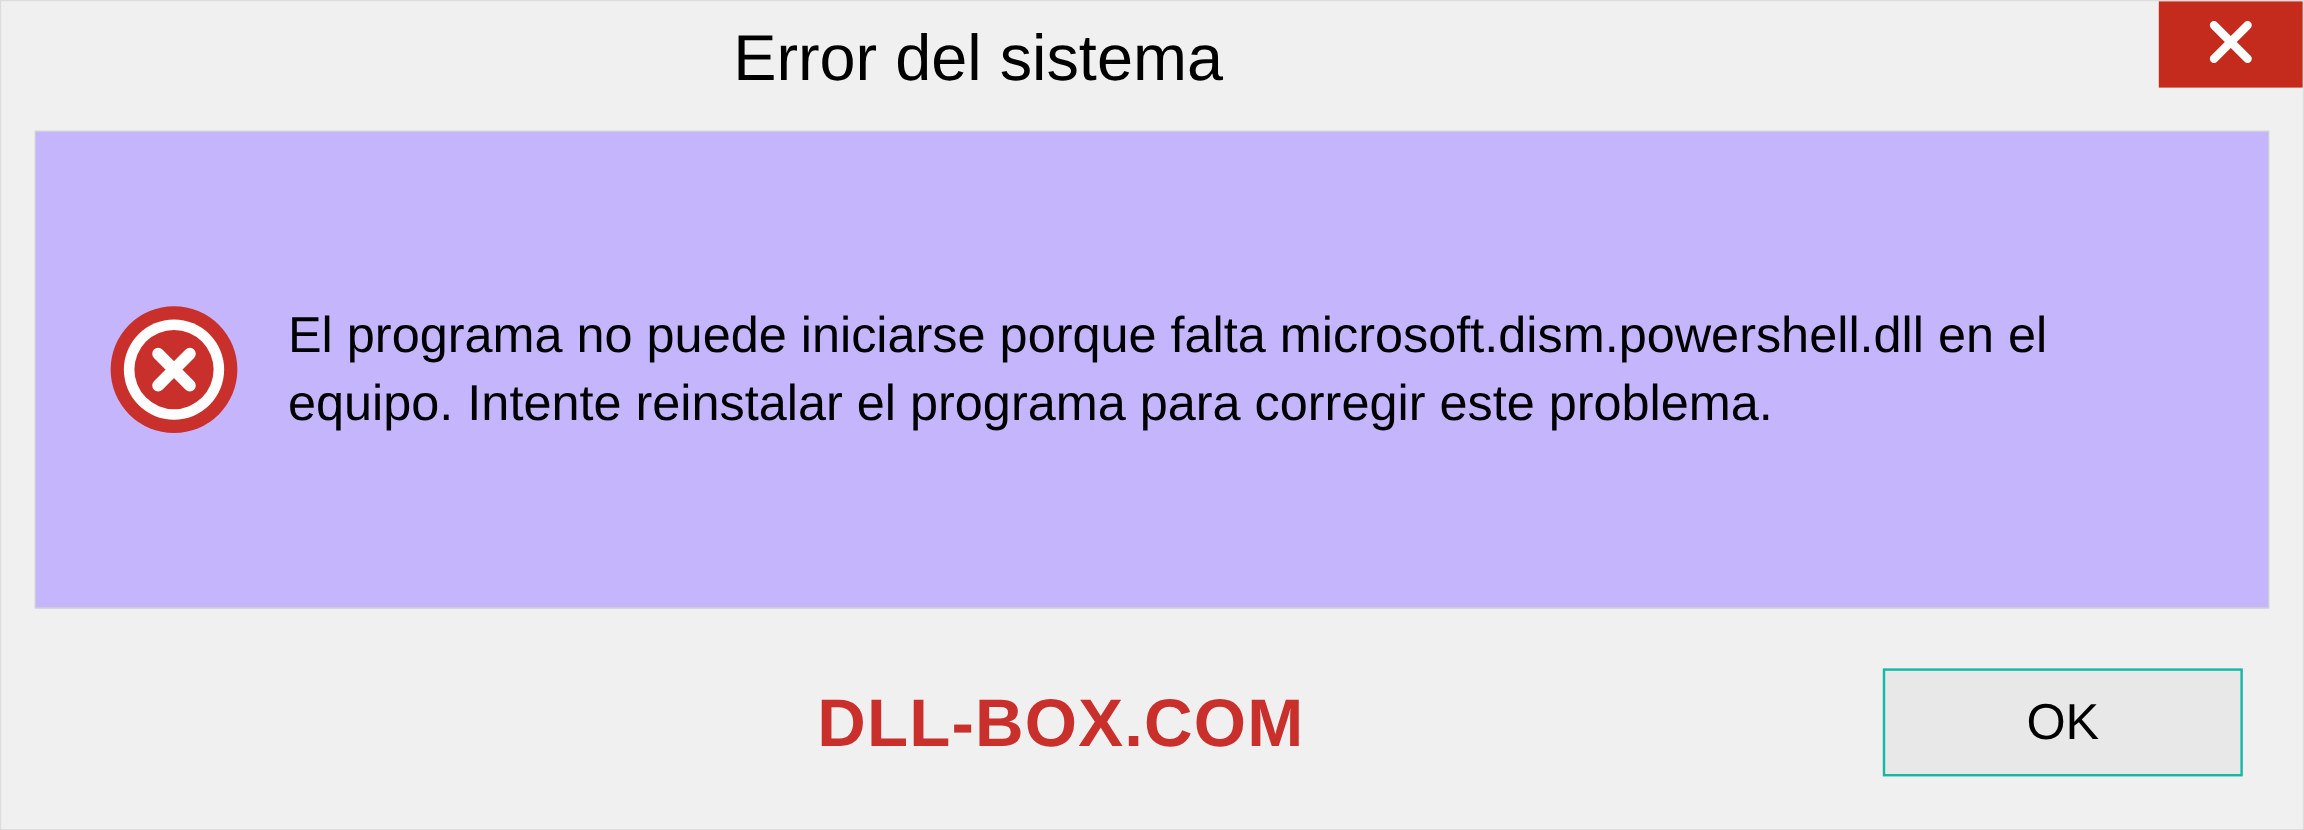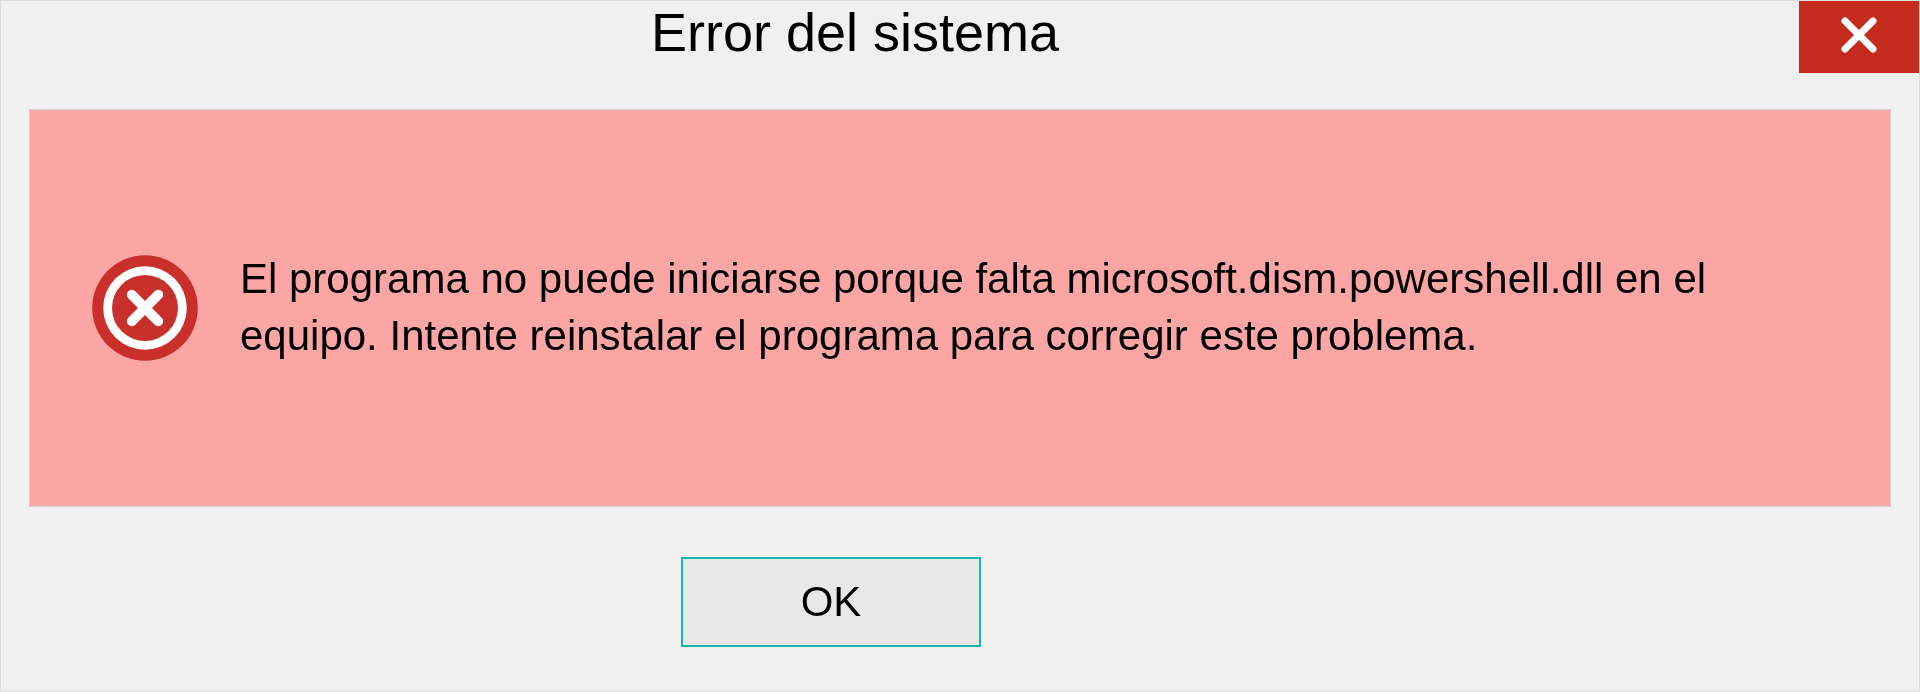--- a/index.html
+++ b/index.html
@@ -14,23 +14,22 @@
       background: #f0f0f0;
       font-family: "Segoe UI", Tahoma, sans-serif;
       position: relative;
       border: 1px solid #ddd;
     }
     
     .title-bar {
       position: relative;
       height: 96px;
       display: flex;
-      align-items: flex-start;
+      align-items: center;
       padding-left: 610px;
-      margin-left: 40px;
     }
     
     .title-text {
       font-size: 54px;
       color: #000;
       font-weight: 400;
     }
     
     .close-btn {
       position: absolute;
@@ -45,21 +44,21 @@
       cursor: pointer;
     }
     
     .close-btn svg {
       width: 48px;
       height: 48px;
     }
     
     .content-panel {
       margin: 12px 28px 0 28px;
-      background: #fca5a5;
+      background: #c4b5fd;
       border: 1px solid #d0d0d0;
       height: 398px;
       display: flex;
       align-items: center;
       padding: 0 60px;
     }
     
     .error-icon {
       width: 110px;
       height: 110px;
@@ -133,14 +132,15 @@
       <circle cx="50" cy="50" r="48" fill="#c9302c"></circle>
       <circle cx="50" cy="50" r="38" fill="#ffffff"></circle>
       <circle cx="50" cy="50" r="30" fill="#c9302c"></circle>
       <path d="M38 38 L62 62 M62 38 L38 62" stroke="#ffffff" stroke-width="9" stroke-linecap="round" fill="none"></path>
     </svg>
   </div>
   <div class="message-text">El programa no puede iniciarse porque falta microsoft.dism.powershell.dll en el equipo. Intente reinstalar el programa para corregir este problema.</div>
 </div>
 
 <div class="bottom-bar">
+  <div class="watermark">DLL-BOX.COM</div>
   <button class="ok-button">OK</button>
 </div>
 
 </body></html>

